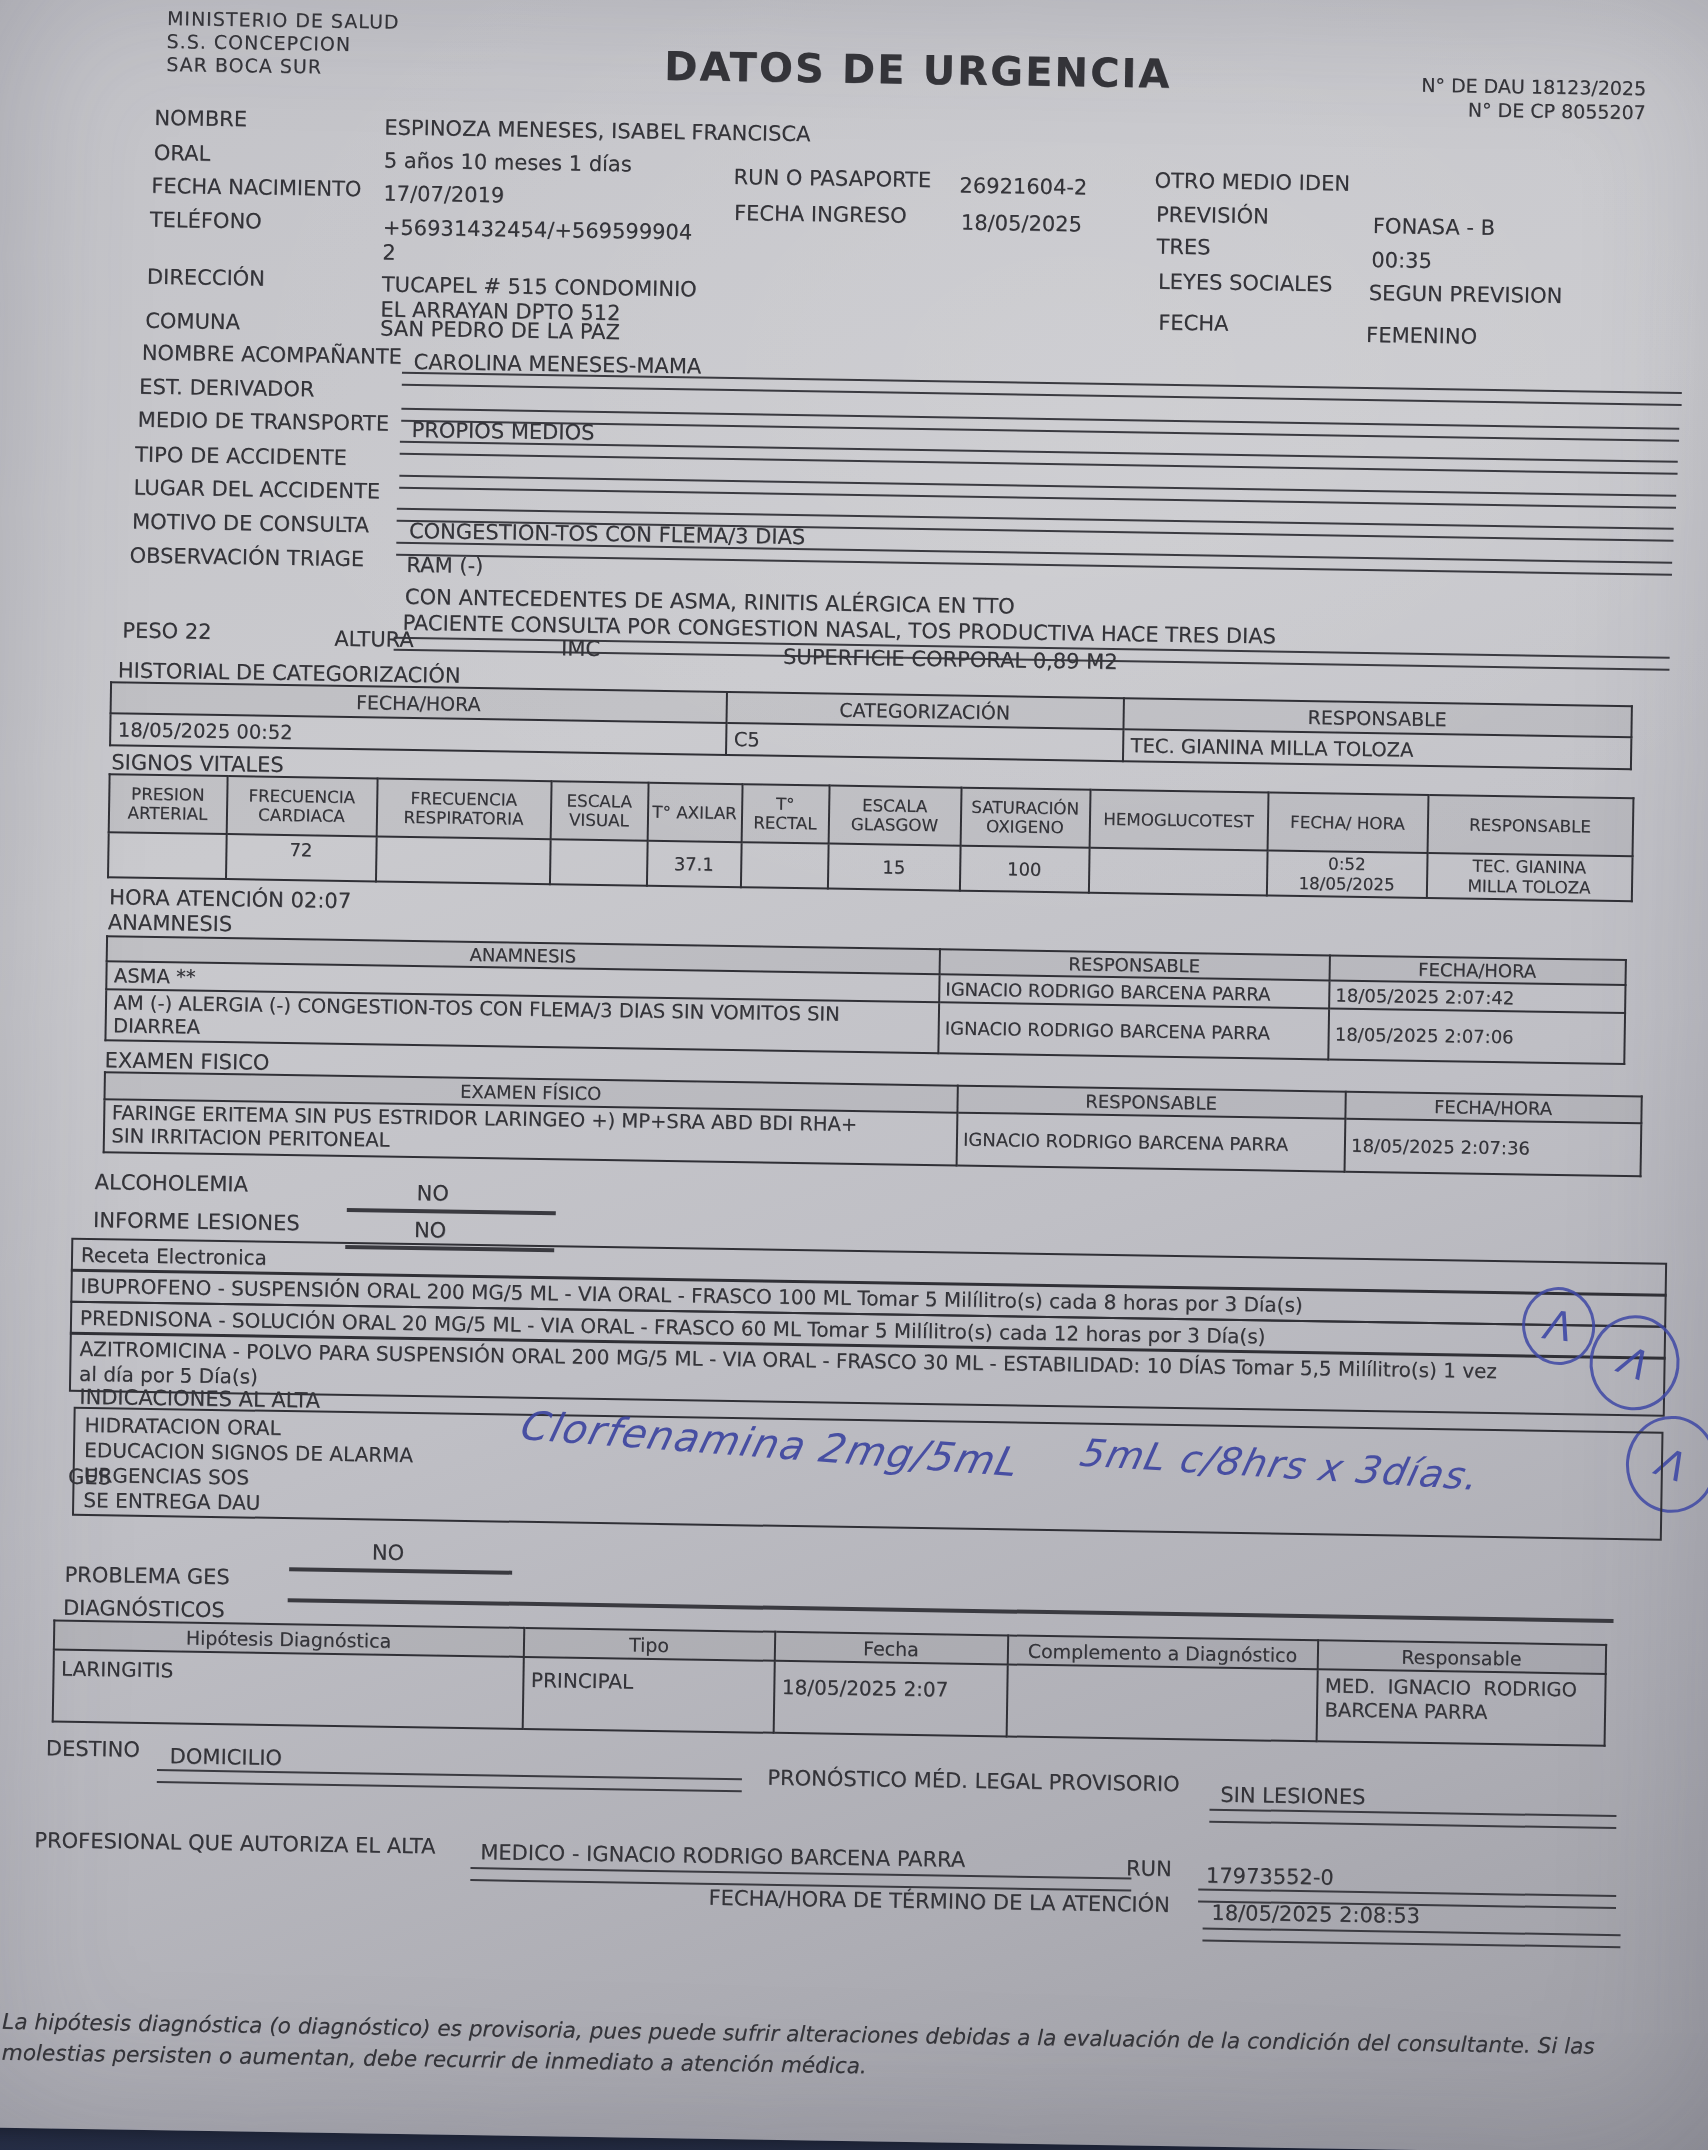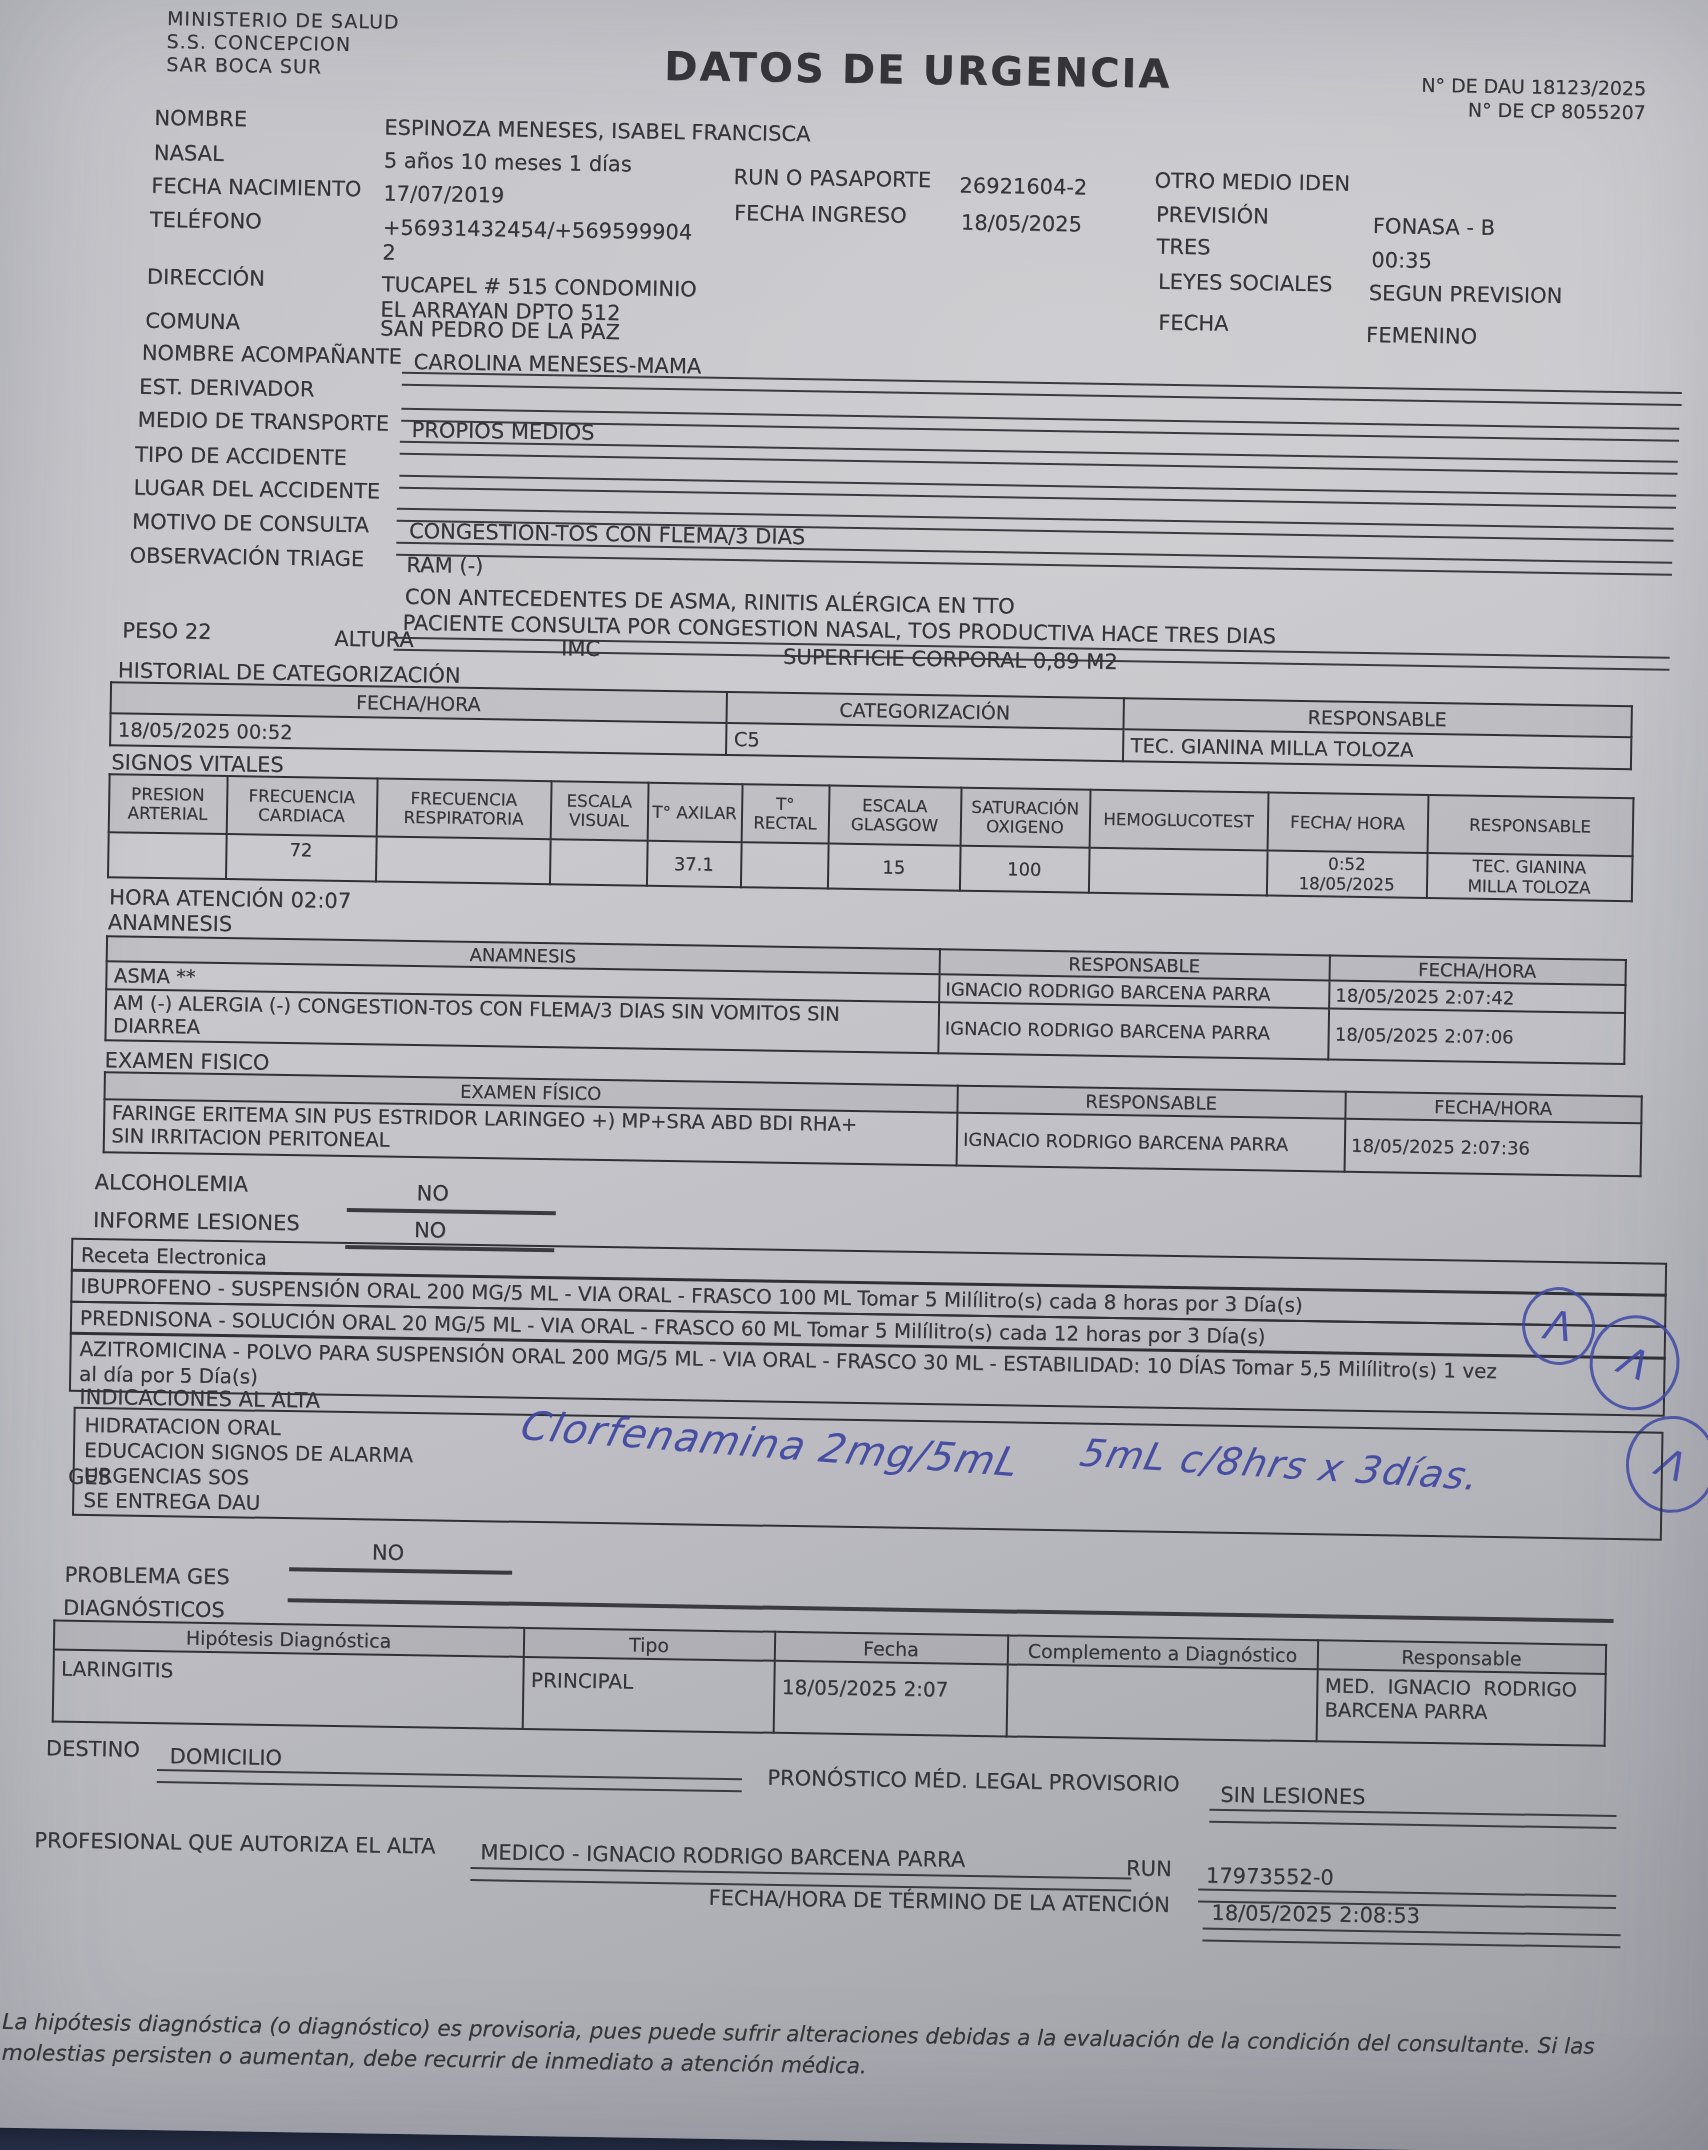--- a/index.html
+++ b/index.html
@@ -48,21 +48,21 @@
     <div>SAR  BOCA SUR</div>
   </div>
   <div class="t" style="left:1177px;top:64px;width:453px;text-align:right;font-size:19px;line-height:24px;">
     <div>N° DE DAU 18123/2025</div>
     <div>N° DE CP 8055207</div>
   </div>
   <div class="t bigtitle" style="left:648px;top:46px;">DATOS DE URGENCIA</div>
 
   <div class="t" style="left:139px;top:117px;">NOMBRE</div>
   <div class="t" style="left:369px;top:123px;">ESPINOZA MENESES, ISABEL FRANCISCA</div>
-  <div class="t" style="left:139px;top:152px;">NASAL</div>
+  <div class="t" style="left:139px;top:152px;">ORAL</div>
   <div class="t" style="left:369px;top:156px;">5 años 10 meses 1 días</div>
   <div class="t" style="left:137px;top:185px;">FECHA NACIMIENTO</div>
   <div class="t" style="left:369px;top:189px;">17/07/2019</div>
   <div class="t" style="left:136px;top:219px;">TELÉFONO</div>
   <div class="t" style="left:369px;top:223px;">+56931432454/+569599904</div>
   <div class="t" style="left:369px;top:248px;">2</div>
   <div class="t" style="left:134px;top:276px;">DIRECCIÓN</div>
   <div class="t" style="left:369px;top:280px;">TUCAPEL # 515 CONDOMINIO</div>
   <div class="t" style="left:368px;top:305px;">EL ARRAYAN DPTO 512</div>
   <div class="t" style="left:133px;top:320px;">COMUNA</div>

